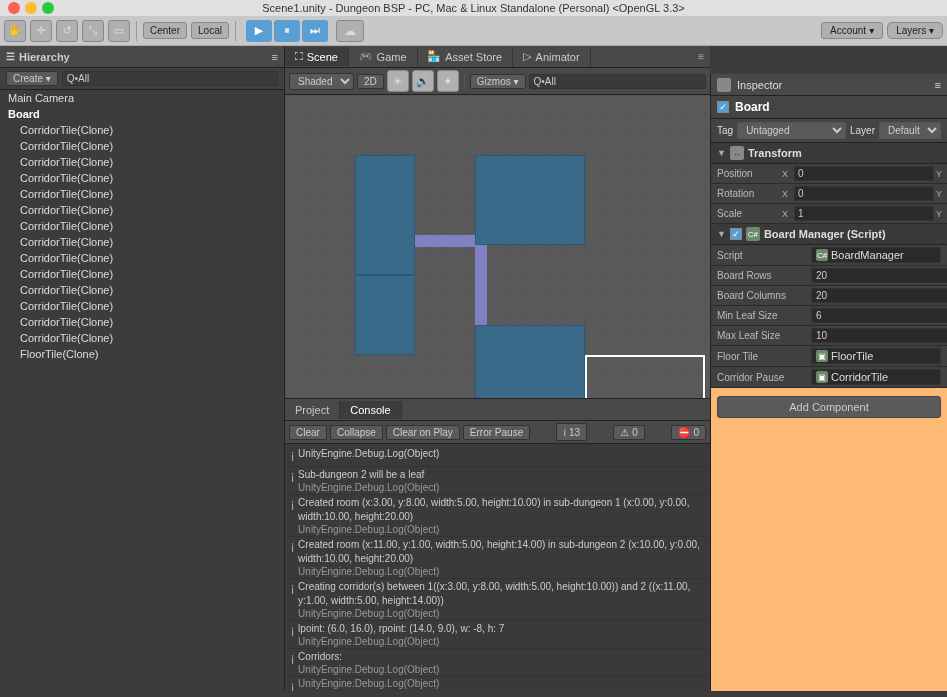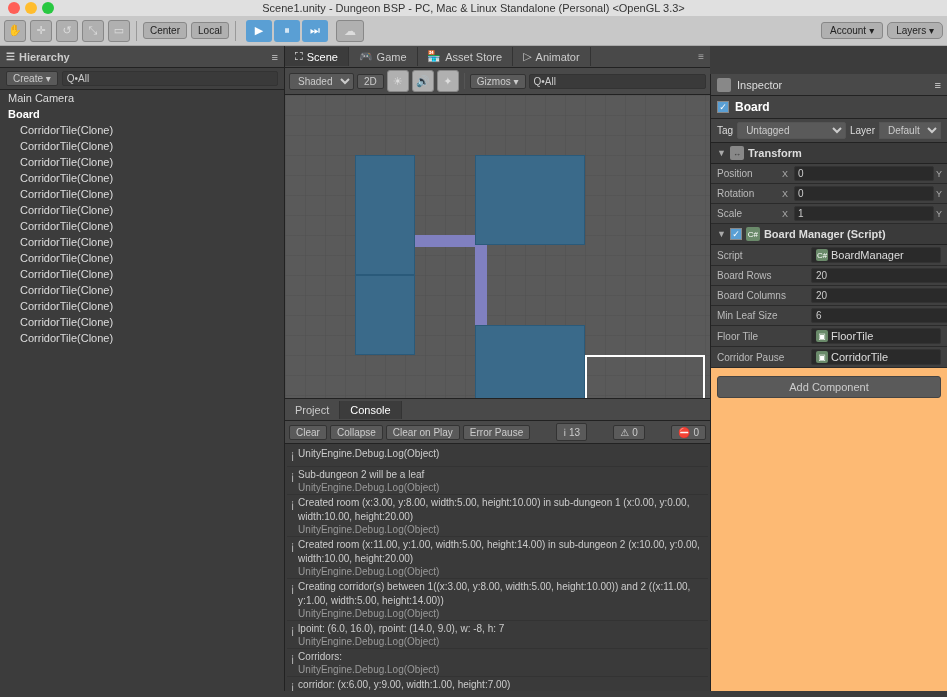--- a/index.html
+++ b/index.html
@@ -197,20 +197,21 @@
         <div class="hier-item hier-indent">CorridorTile(Clone)</div>
         <div class="hier-item hier-indent">CorridorTile(Clone)</div>
         <div class="hier-item hier-indent">CorridorTile(Clone)</div>
         <div class="hier-item hier-indent">CorridorTile(Clone)</div>
         <div class="hier-item hier-indent">CorridorTile(Clone)</div>
         <div class="hier-item hier-indent">CorridorTile(Clone)</div>
         <div class="hier-item hier-indent">CorridorTile(Clone)</div>
         <div class="hier-item hier-indent">CorridorTile(Clone)</div>
         <div class="hier-item hier-indent">CorridorTile(Clone)</div>
         <div class="hier-item hier-indent">CorridorTile(Clone)</div>
+        <div class="hier-item hier-indent">FloorTile(Clone)</div>
       </div>
   </div>
 
   <div id="center">
 
     <div id="scene-tabs">
       <div class="scene-tab active">
         <span>⛶</span>
         <span>Scene</span>
       </div>
@@ -341,21 +342,20 @@
           <div class="log-entry">
             <span class="log-icon">ℹ</span>
             <div>
               <div class="log-text">Corridors:</div>
               <div class="log-sub">UnityEngine.Debug.Log(Object)</div>
             </div>
           </div>
           <div class="log-entry">
             <span class="log-icon">ℹ</span>
             <div>
-              <div class="log-text">corridor: (x:6.00, y:9.00, width:1.00, height:7.00)</div>
               <div class="log-sub">UnityEngine.Debug.Log(Object)</div>
             </div>
           </div>
         </div>
     </div>
 
   </div>
 
   <div id="inspector">
     <div class="insp-header">
@@ -454,20 +454,24 @@
     <div class="comp-row">
       <span class="comp-row-label">Board Columns</span>
       <input class="comp-row-value" type="text" value="20" style="">
     </div>
 
     <div class="comp-row">
       <span class="comp-row-label">Min Leaf Size</span>
       <input class="comp-row-value" type="text" value="6" style="">
     </div>
 
+    <div class="comp-row">
+      <span class="comp-row-label">Max Leaf Size</span>
+      <input class="comp-row-value" type="text" value="10" style="">
+    </div>
 
     <div class="comp-row">
       <span class="comp-row-label">Floor Tile</span>
       <div class="comp-row-ref">
         <div class="comp-row-icon">▣</div>
         <span>FloorTile</span>
       </div>
     </div>
 
     <div class="comp-row">

